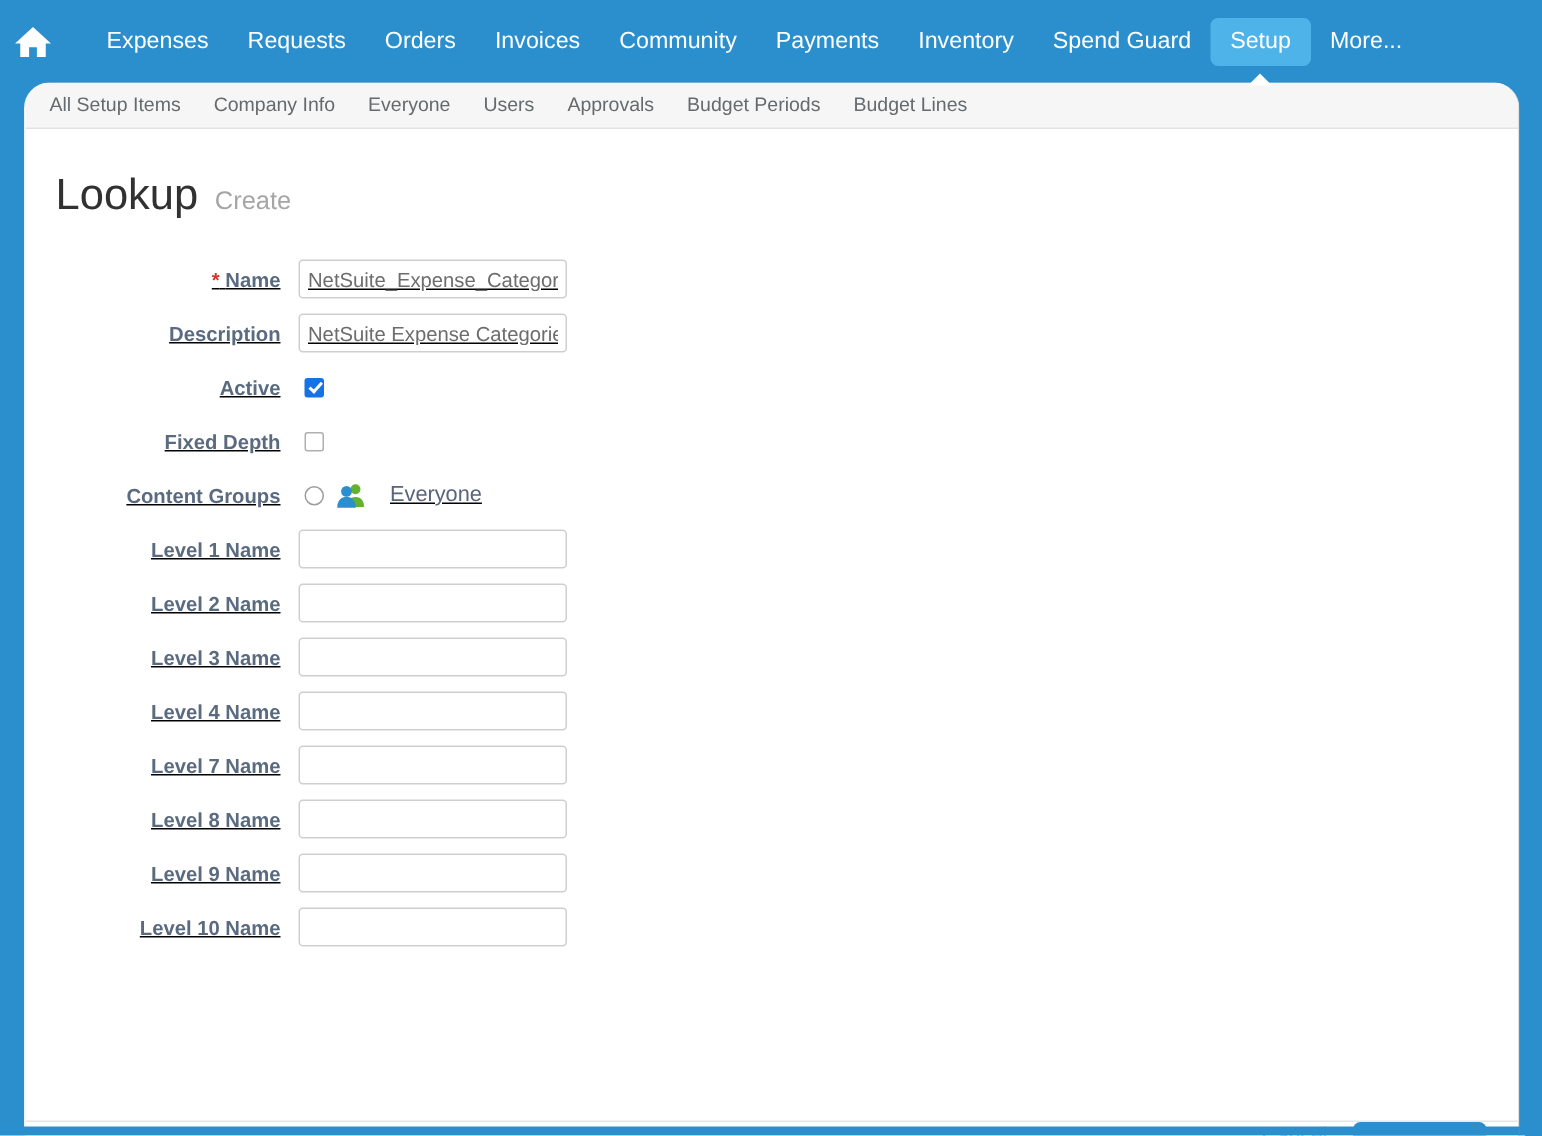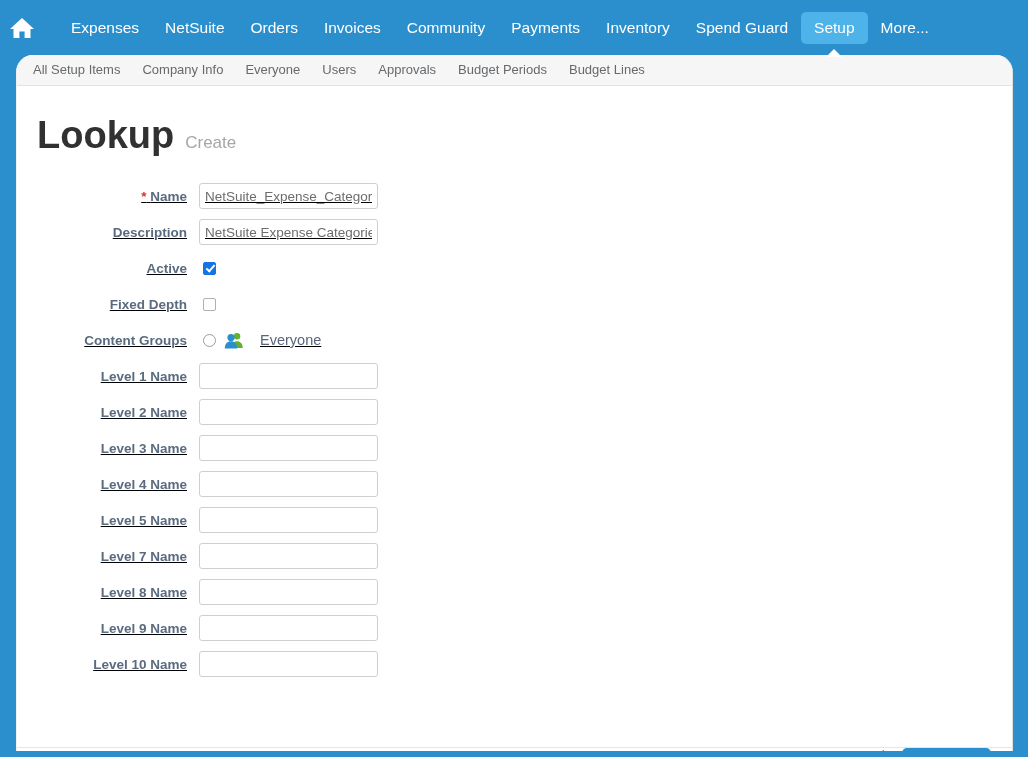--- a/index.html
+++ b/index.html
@@ -90,23 +90,23 @@
     line-height: 16px;
   }
 
   
   .page-head {
     padding: 28px 0 0 20px;
     display: flex;
     align-items: baseline;
   }
   .page-title {
-    font-size: 38px;
+    font-size: 29px;
     color: #313131;
-    font-weight: bold;
+    font-weight: normal;
     letter-spacing: 0px;
   }
   .page-subtitle {
     font-size: 17px;
     color: #a6a6a6;
     margin-left: 11px;
   }
 
   
   .form {
@@ -248,21 +248,21 @@
 </head>
 <body>
 
 <div class="topnav">
   <div class="home-icon-wrap">
     <svg width="26" height="24" viewBox="0 0 26 24" aria-hidden="true">
       <path d="M13 2 L25 13 L21.5 13 L21.5 22 L15.6 22 L15.6 15.5 L10.4 15.5 L10.4 22 L4.5 22 L4.5 13 L1 13 Z" fill="#ffffff"></path>
     </svg>
   </div>
   <div class="nav-item">Expenses</div>
-  <div class="nav-item">NetSuite</div>
+  <div class="nav-item">Requests</div>
   <div class="nav-item">Orders</div>
   <div class="nav-item">Invoices</div>
   <div class="nav-item">Community</div>
   <div class="nav-item">Payments</div>
   <div class="nav-item">Inventory</div>
   <div class="nav-item">Spend Guard</div>
   <div class="nav-item active">Setup</div>
   <div class="nav-item">More...</div>
 </div>
 
@@ -347,26 +347,20 @@
         <input class="text-field" type="text" value="" style="">
       </div>
     </div>
     <div class="frow">
       <div class="flabel">Level 4 Name</div>
       <div class="fctl">
         <input class="text-field" type="text" value="" style="">
       </div>
     </div>
     <div class="frow">
-      <div class="flabel">Level 5 Name</div>
-      <div class="fctl">
-        <input class="text-field" type="text" value="" style="">
-      </div>
-    </div>
-    <div class="frow">
       <div class="flabel">Level 7 Name</div>
       <div class="fctl">
         <input class="text-field" type="text" value="" style="">
       </div>
     </div>
     <div class="frow">
       <div class="flabel">Level 8 Name</div>
       <div class="fctl">
         <input class="text-field" type="text" value="" style="">
       </div>

